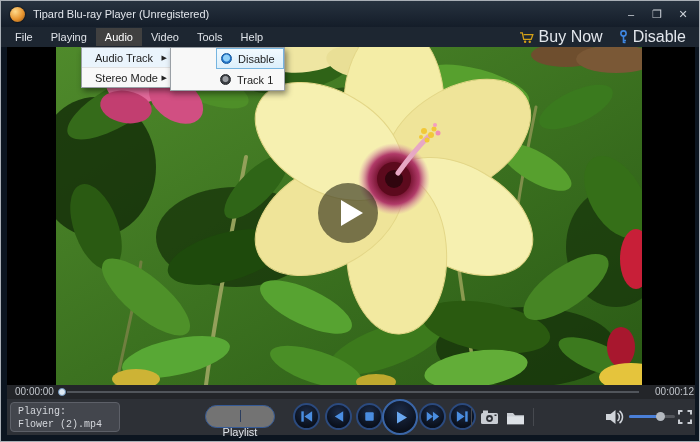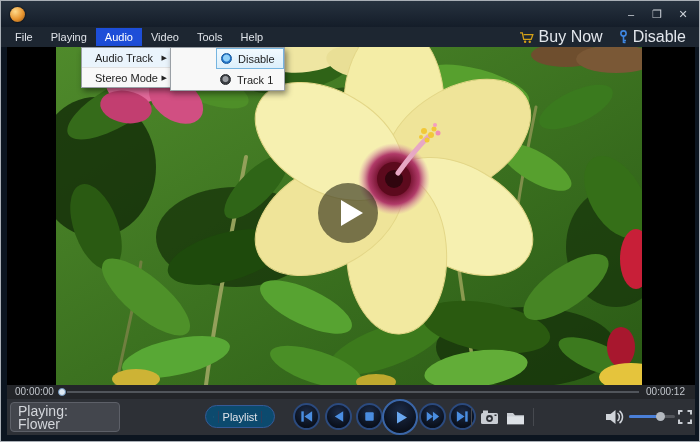--- a/index.html
+++ b/index.html
@@ -14,21 +14,21 @@
     padding:0 9px; box-sizing:border-box; }
   .app-icon { width:15px; height:15px; border-radius:50%; flex:none; margin-right:8px;
     background:radial-gradient(circle at 35% 30%, #ffd98a, #e8952f 55%, #8a4d12); box-shadow:0 0 2px #000; }
   .title { color:#e2e6ec; font-size:11px; }
   .winbtns { margin-left:auto; display:flex; gap:12px; }
   .winbtn { color:#cdd2d9; font-size:11px; width:14px; text-align:center; line-height:14px; }
   
   .menubar { position:absolute; left:0; top:26px; width:100%; height:20px; background:#1d2631;
     display:flex; align-items:center; padding:0 5px; box-sizing:border-box; }
   .menu-item { color:#dfe3e9; font-size:11px; padding:3px 9px;text-align:right; }
-  .menu-item.active { background:#1d4ed8; color:#fff; }
+  .menu-item.active { background:#404040; color:#fff; }
   .menubar-right { margin-left:auto; display:flex; align-items:center; gap:16px; padding-right:8px; }
   .mr-btn { display:flex; align-items:center; gap:5px; color:#e2e6ec; font-size:16px; }
   
   .video-area { position:absolute; left:6px; top:46px; width:688px; height:338px; background:#000; }
   .scene { position:absolute; left:49px; top:0; }
   .play-overlay { position:absolute; left:311px; top:136px; width:60px; height:60px; border-radius:50%;
     background:rgba(38,38,18,.6); display:flex; align-items:center; justify-content:center; }
   .play-tri { width:0; height:0; border-left:22px solid #fff;
     border-top:13px solid transparent; border-bottom:13px solid transparent; margin-left:7px; }
   
@@ -44,52 +44,53 @@
   .sm-row { height:21px; display:flex; align-items:center; gap:6px; padding-left:4px;
     font-size:11px; color:#1c1c1c; box-sizing:border-box; }
   .sm-row.selected { background:linear-gradient(#f2faff,#dceffb); border:1px solid #76b5e0; }
   .radio { width:11px; height:11px; border-radius:50%; flex:none; box-sizing:border-box; }
   .radio.on  { background:radial-gradient(circle at 50% 45%, #8fd0f8 0 3px, #2273c8 4px); border:1px solid #155a9e; }
   .radio.off { background:radial-gradient(circle at 50% 45%, #9a9da2 0 2.5px, #3b3e43 3.5px); border:1px solid #25282c; }
   
   .seekrow { position:absolute; left:6px; top:384px; width:688px; height:14px; background:#232529; }
   .time { position:absolute; color:#c2c6cc; font-size:10px; top:1px; }
   .time.elapsed { left:8px; }
-  .time.total { right:10px; }
+  .time.total { right:1px; }
   .seek-knob { position:absolute; left:51px; top:3px; width:8px; height:8px; border-radius:50%;
     background:#dfe9f2; border:1px solid #6f95bd; box-sizing:border-box; }
   .seek-track { position:absolute; left:60px; width:572px; top:6px; height:2px; background:#51555b; }
   
   .controlbar { position:absolute; left:6px; top:398px; width:688px; height:36px; background:#2d3036; }
   .nowplaying { position:absolute; left:3px; top:3px; width:110px; height:30px; background:#43464d;
-    border:1px solid #5d6068; border-radius:4px; color:#d3d6db; font-size:14px; line-height:13px;
-    padding:2px 7px; box-sizing:border-box; overflow:hidden; }
+    border:1px solid #5d6068; border-radius:4px; color:#d3d6db; font-size:10px; line-height:13px;
+    padding:2px 7px; box-sizing:border-box; overflow:hidden;font-family:Liberation Mono, monospace; }
   .pill { position:absolute; left:198px; top:6px; width:70px; height:23px; border:1px solid #355a96;
-    border-radius:12px; background:#0c4a6e; display:flex; align-items:center; color:#dfe3e9;
-    font-size:11px; box-sizing:border-box; padding:0 7px; gap:4px; }
+    border-radius:12px; background:#737373; display:flex; align-items:center; color:#dfe3e9;
+    font-size:11px; box-sizing:border-box; padding:0 7px; gap:4px;flex-direction:column; }
   .pill-sep { width:1px; height:12px; background:#2c3e5e; flex:none; }
   .pill-label { flex:1; text-align:center; }
   .cbtn { position:absolute; border-radius:50%; box-sizing:border-box;
     background:radial-gradient(circle at 50% 32%, #1c2b47, #0a101c 72%);
     border:2px solid #2b4a7e; display:flex; align-items:center; justify-content:center; }
   .cbtn.small { width:27px; height:27px; top:4px; }
   .cbtn.big { width:36px; height:36px; top:0; border-color:#3a66a8; }
   .vsep { position:absolute; width:1px; height:18px; top:9px; background:#46494f; }
   .flatbtn { position:absolute; top:8px; width:20px; height:20px; display:flex; align-items:center; justify-content:center; }
   .volume-track { position:absolute; left:622px; top:16px; width:46px; height:3px; background:#54575d; border-radius:2px; }
   .volume-fill { position:absolute; left:0; top:0; width:32px; height:3px; background:#4a7fd8; border-radius:2px; }
   .volume-knob { position:absolute; left:27px; top:-3px; width:9px; height:9px; border-radius:50%; background:#b4b9c0; }
 </style>
 </head>
 <body>
 
 <div class="window">
 
   <div class="titlebar">
     <span class="app-icon"></span>
+    <span class="title">Tipard Blu-ray Player (Unregistered)</span>
     <div class="winbtns">
       <span class="winbtn">–</span>
       <span class="winbtn">❐</span>
       <span class="winbtn">✕</span>
     </div>
   </div>
 
   <div class="menubar">
     <span class="menu-item">File</span>
     <span class="menu-item">Playing</span>

